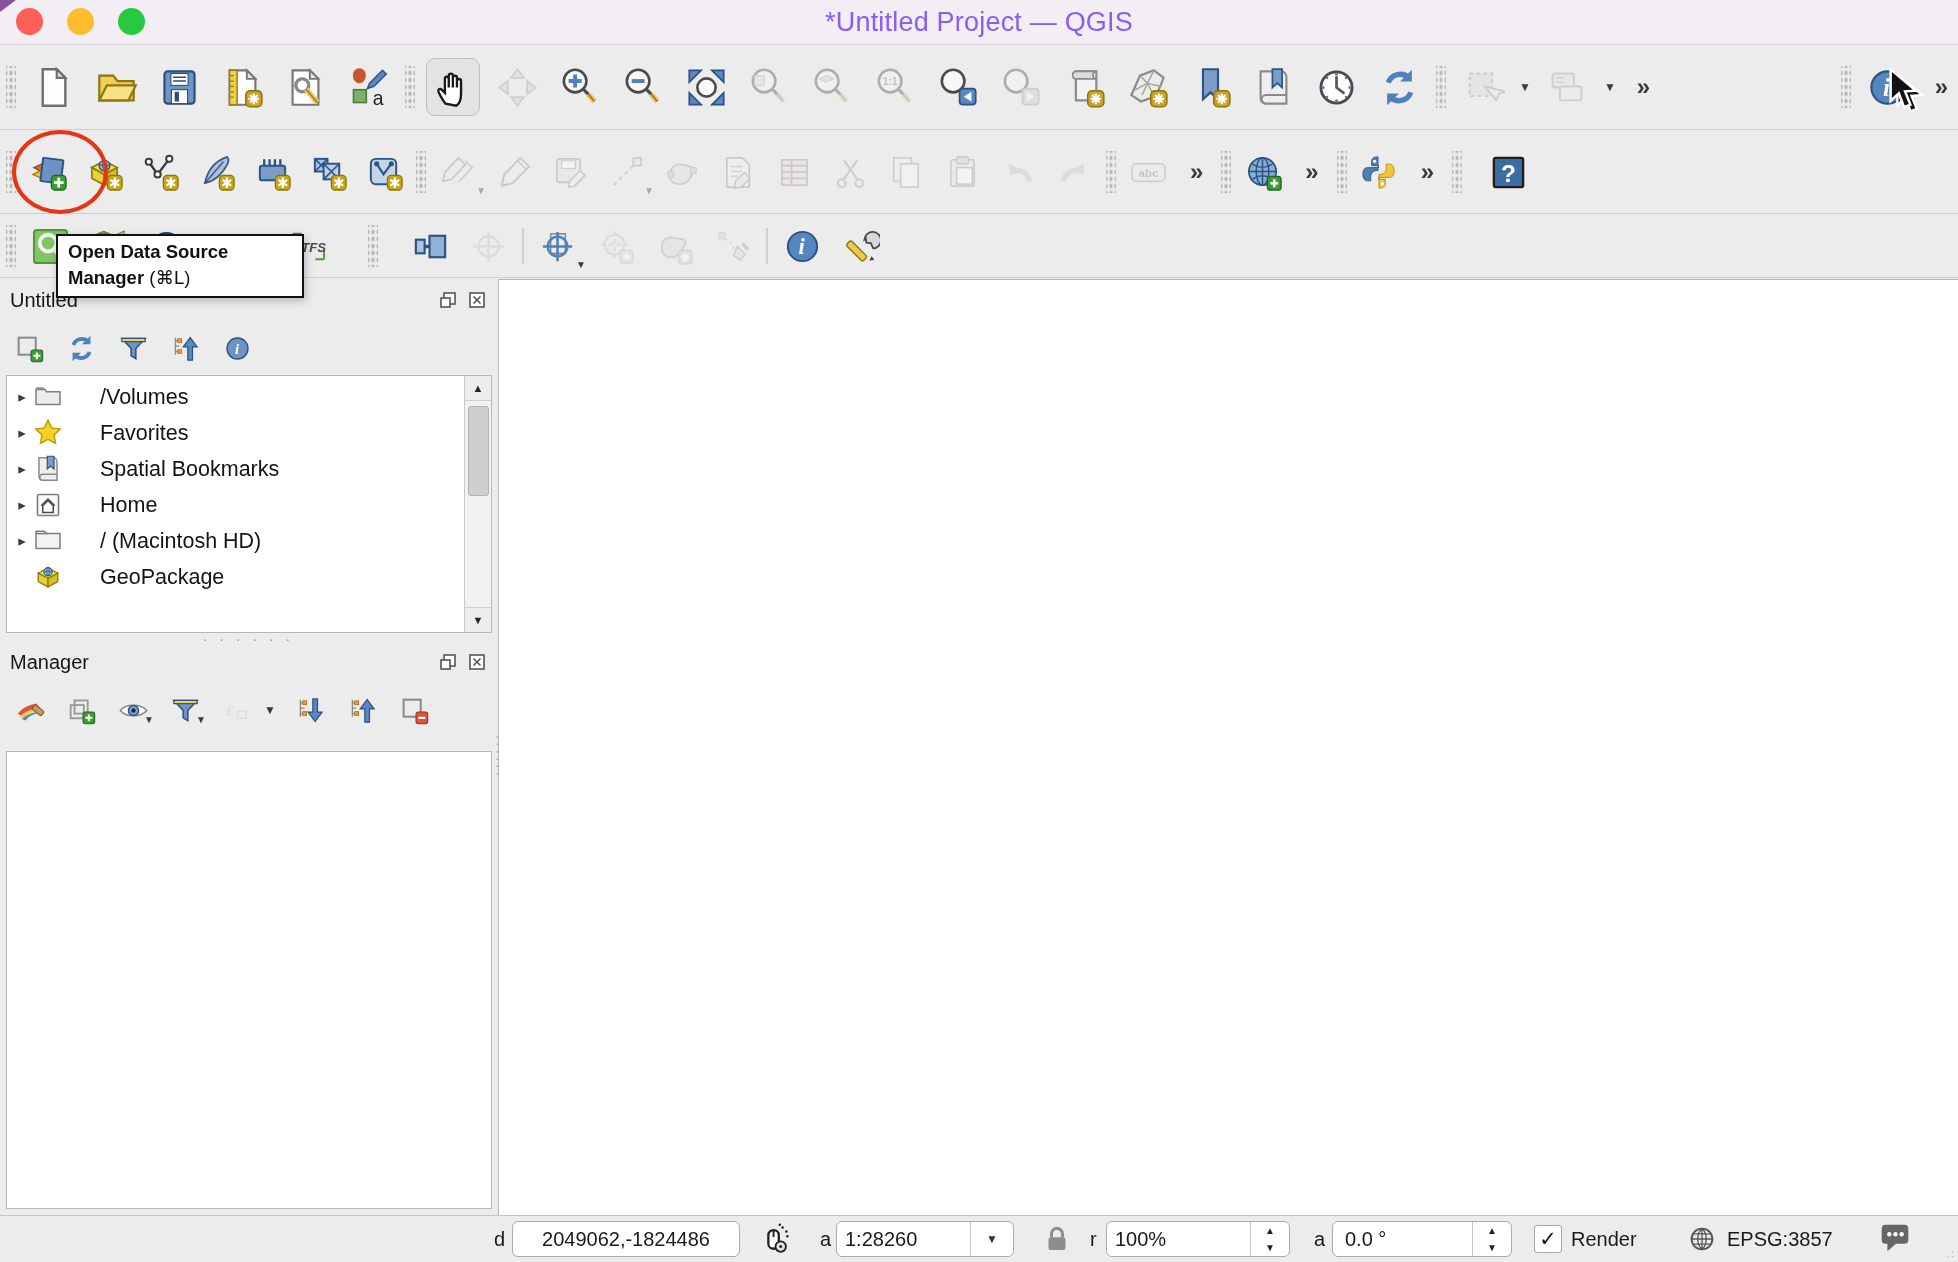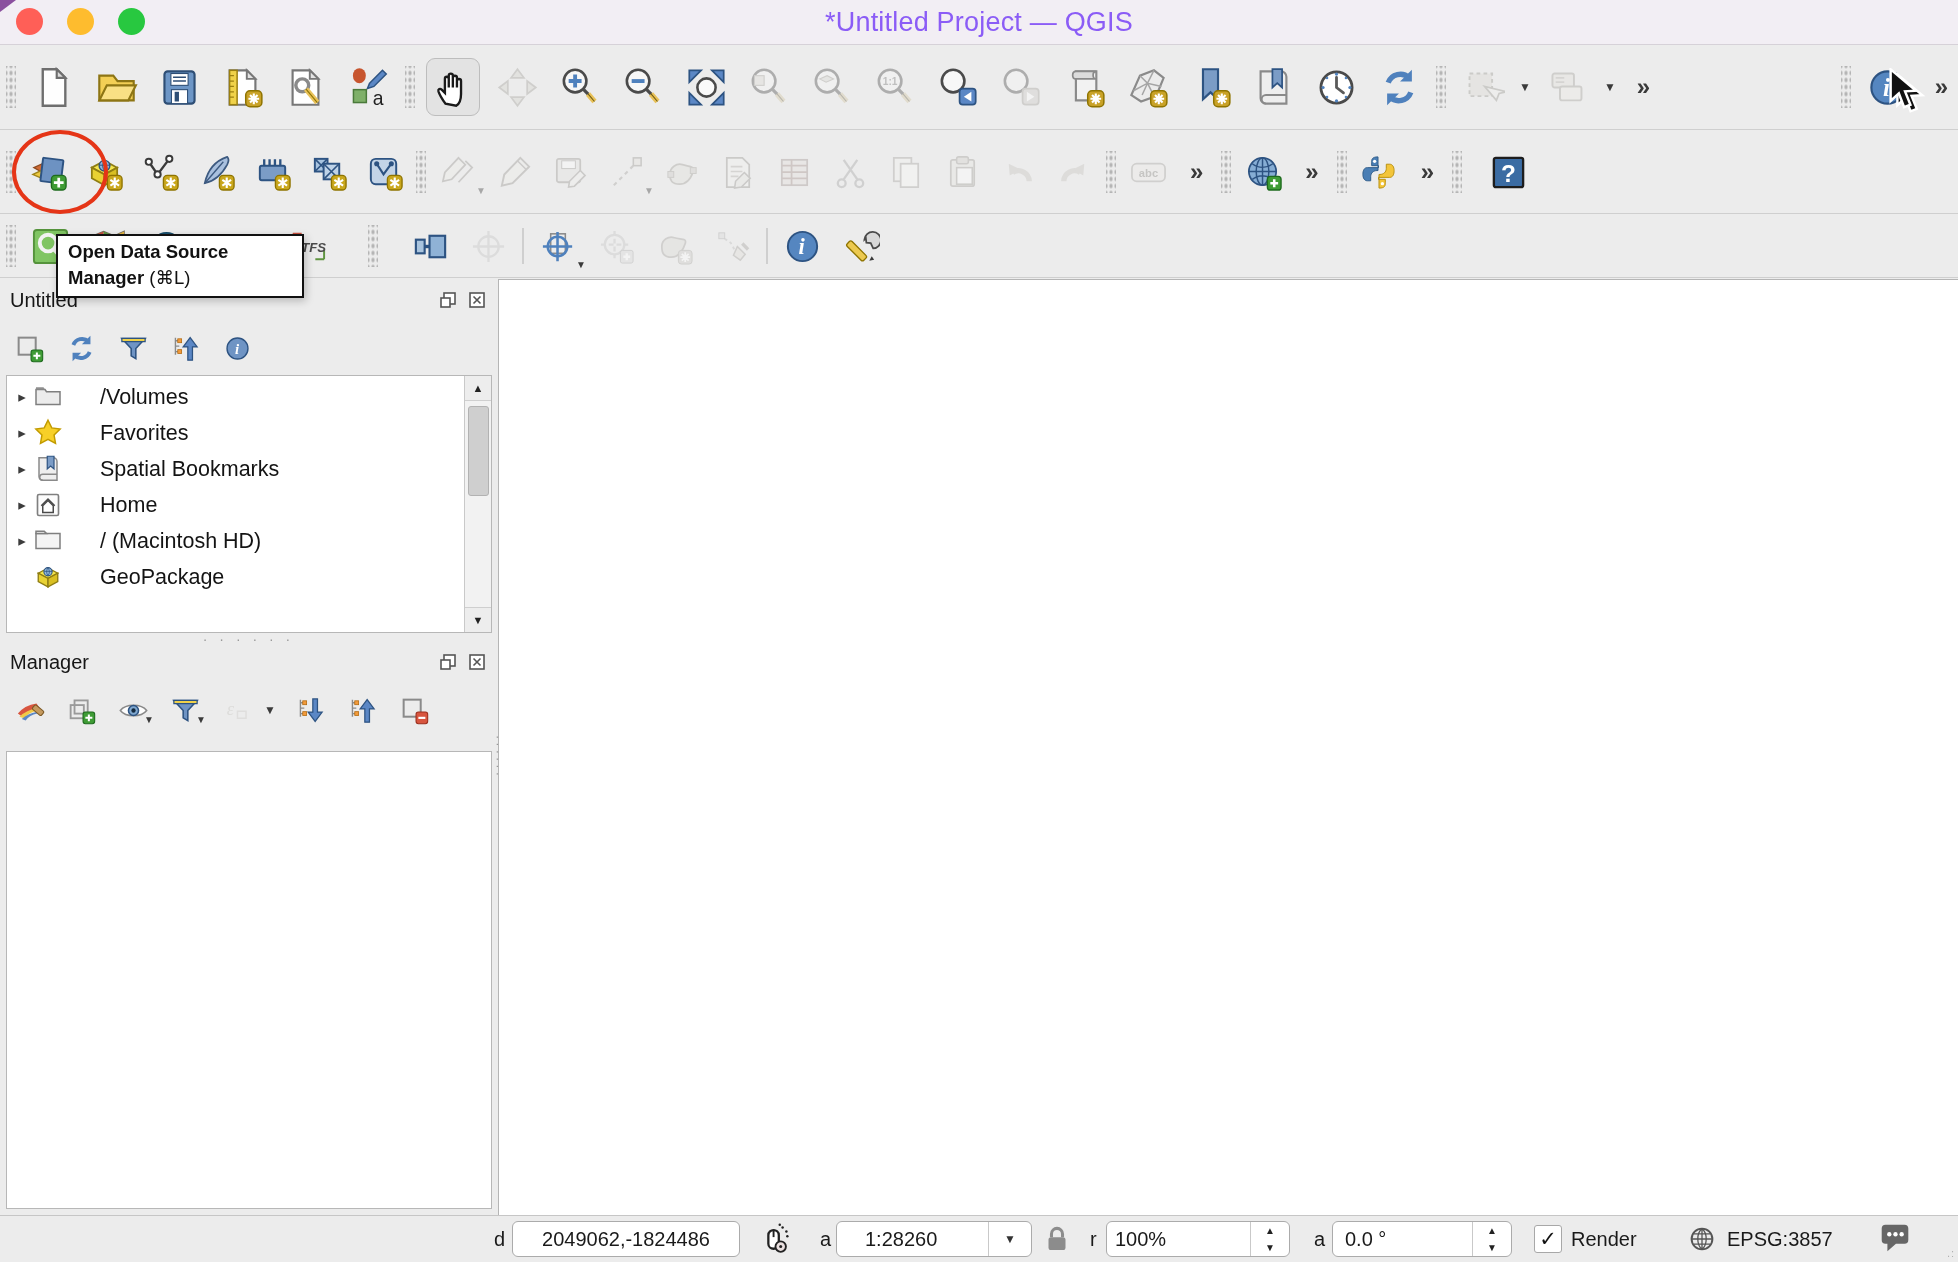--- a/index.html
+++ b/index.html
@@ -84,21 +84,21 @@
              border-top:1px solid #c6c6c6;}
   .sb-item{position:absolute;top:5px;height:36px;display:flex;align-items:center;}
   .sb-box{background:#fff;border:1px solid #ababab;border-radius:6px;box-sizing:border-box;
           font-size:20px;color:#1a1a1a;}
   #locator{left:10px;width:422px;border-radius:9px;padding:0 10px;display:flex;align-items:center;gap:8px;}
   #locator input{border:none;outline:none;flex:1;font-size:20px;color:#1a1a1a;background:transparent;
                  font-family:"Liberation Sans","DejaVu Sans",sans-serif;}
   #locator input::placeholder{color:#8f8f8f;}
   .sb-frag{font-size:20px;color:#1a1a1a;}
   #coord-box{left:512px;width:228px;justify-content:center;}
-  #scale-box{left:836px;width:196px;padding-left:28px;}
+  #scale-box{left:836px;width:178px;padding-left:8px;}
   #mag-box{left:1106px;width:184px;padding-left:8px;}
   #rot-box{left:1332px;width:180px;padding-left:12px;}
   .combo-arrow{margin-left:auto;width:42px;align-self:stretch;display:flex;align-items:center;
                justify-content:center;border-left:1px solid #c9c9c9;font-size:12px;color:#333;}
   .spin{margin-left:auto;width:38px;align-self:stretch;display:flex;flex-direction:column;
         border-left:1px solid #c9c9c9;}
   .spin div{flex:1;display:flex;align-items:center;justify-content:center;font-size:10px;color:#222;}
   .checkbox{width:26px;height:26px;background:#fff;border:1px solid #a8a8a8;border-radius:3px;
             display:flex;align-items:center;justify-content:center;font-size:21px;font-weight:bold;color:#111;}
   .sb-label{font-size:20px;color:#1a1a1a;margin-left:9px;}

